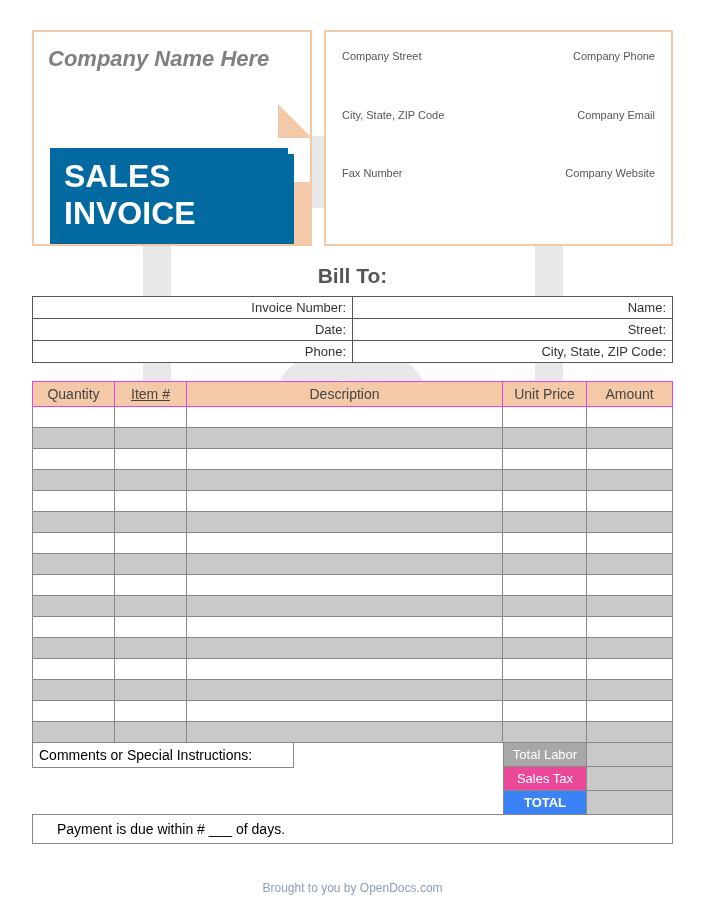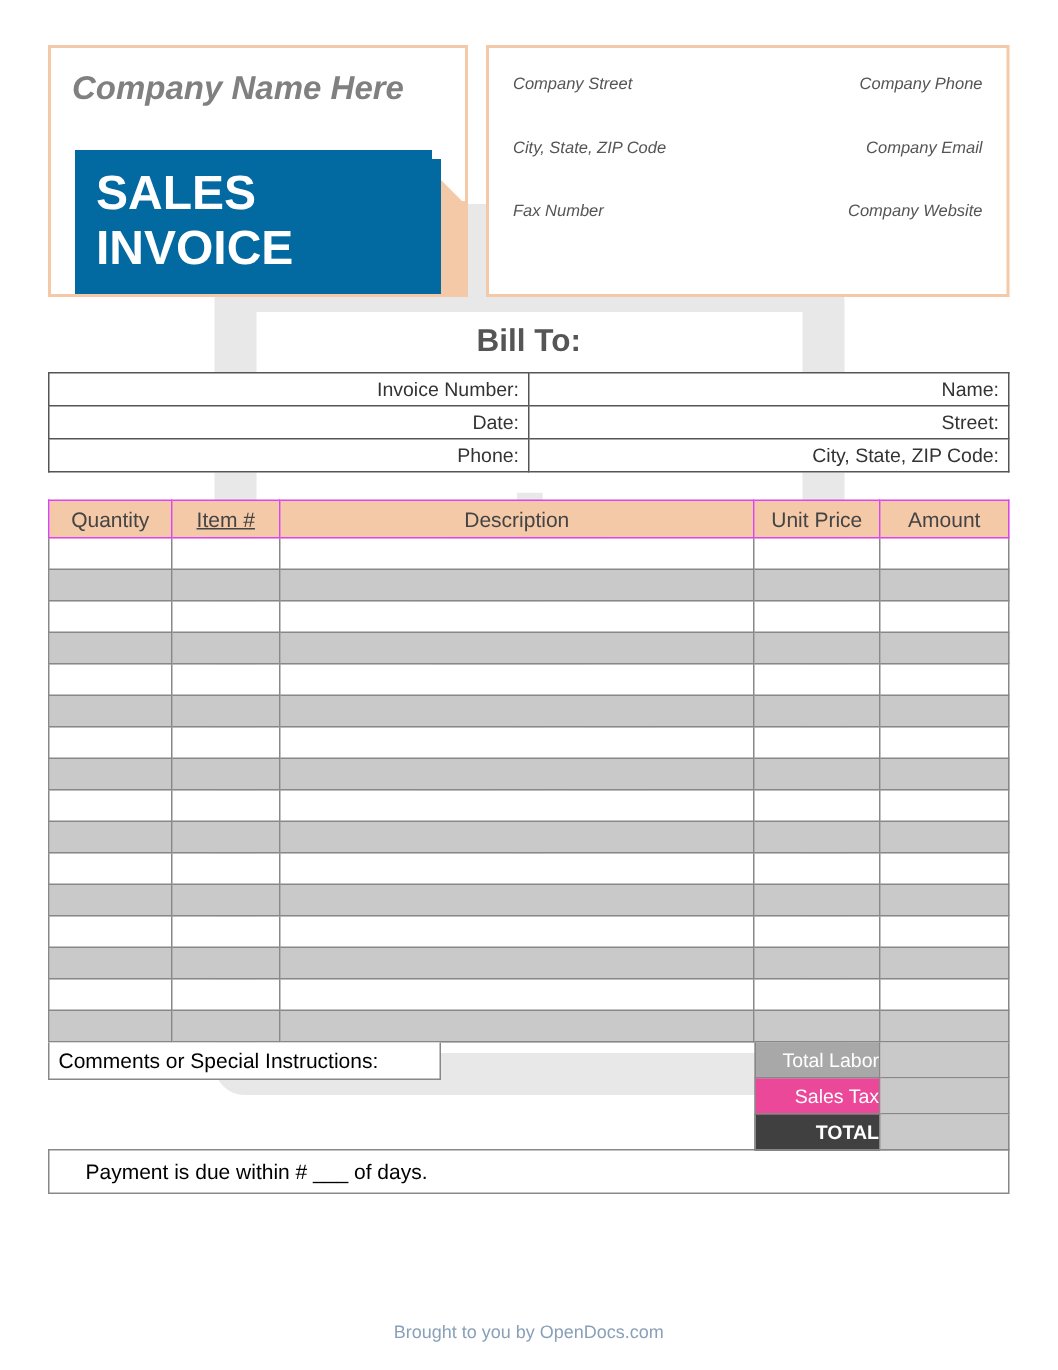--- a/index.html
+++ b/index.html
@@ -2,45 +2,45 @@
 <html><head>
 <meta charset="utf-8">
 <style>
 * { box-sizing: border-box; margin: 0; padding: 0; }
 body { font-family: Arial, sans-serif; background: #fff; width: 705px; height: 913px; position: relative; padding: 30px 32px 0 32px; }
 .watermark { position: absolute; top: 180px; left: 50%; transform: translateX(-50%); width: 420px; height: 550px; z-index: 0; opacity: 1; }
 .wm-board { width: 100%; height: 100%; border: 28px solid #e8e8e8; border-radius: 20px; position: relative; }
 .wm-clip { position: absolute; top: -44px; left: 50%; transform: translateX(-50%); width: 140px; height: 70px; background: #e8e8e8; border-radius: 10px 10px 0 0; }
 .wm-dollar { position: absolute; top: 50%; left: 50%; transform: translate(-50%,-50%); font-size: 320px; font-weight: bold; color: #e8e8e8; font-family: Arial; line-height: 1; }
 .content { position: relative; z-index: 1; }
-.top-row { display: flex; gap: 12px; height: 168px; }
+.top-row { display: flex; gap: 12px; height: 216px; }
 .company-box { width: 280px; border: 2px solid #f4c9a8; position: relative; background: #fff; }
 .company-name { padding: 14px 12px 0 14px; font-size: 22px; font-weight: bold; color: #808080; font-style: italic; }
 .sales-tag { position: absolute; bottom: 0; left: 16px; width: 244px; height: 96px; background: #0369a1; padding: 10px 14px; color: #fff; font-size: 32px; font-weight: bold; line-height: 1.15; }
 .sales-tag::after { content: ""; position: absolute; top: 0; right: -0px; border-style: solid; }
 .sales-notch { position: absolute; top: 72px; left: 244px; width: 0; height: 0; border-right: 34px solid transparent; border-bottom: 34px solid #f4c9a8; }
 .sales-fill { position: absolute; bottom:0; left:244px; width:34px; height:62px; background:#f4c9a8;}
-.info-box { flex: 1; border: 2px solid #f4c9a8; background: #fff; padding: 18px 16px; display: grid; grid-template-columns: 1fr 1fr; grid-template-rows: repeat(3,1fr); font-size: 11px; font-style: italic; color: #555; }
+.info-box { flex: 1; border: 2px solid #f4c9a8; background: #fff; padding: 18px 16px; display: grid; grid-template-columns: 1fr 1fr; grid-template-rows: repeat(3,1fr); font-size: 11px; color: #555; }
 .info-box div:nth-child(even){ text-align: right; }
 .billto { text-align: center; font-size: 21px; font-weight: bold; color: #555; margin: 18px 0 8px; }
 .bill-table { width: 100%; border-collapse: collapse; background: #fff; }
 .bill-table td { border: 1px solid #555; padding: 3px 6px; font-size: 13px; color: #333; width: 50%; text-align: right; }
 .items-table { width: 100%; border-collapse: collapse; margin-top: 18px; }
 .items-table th { background: #f4c9a8; border: 1px solid #d946ef; padding: 4px; font-size: 14px; color: #444; font-weight: normal; }
 .items-table td { border: 1px solid #888; height: 21px; background: #fff; }
 .items-table tr.alt td { background: #c9c9c9; }
 .col-qty { width: 82px; } .col-item { width: 72px; text-decoration: underline; } .col-desc { width: auto; } .col-price { width: 84px; } .col-amt { width: 86px; }
 .bottom-area { display: flex; margin-top: 0; }
 .comments { flex: 1; }
 .comments-hdr { border: 1px solid #888; border-top: none; padding: 4px 6px; font-size: 14px; background: #fff; width: 262px; }
 .totals { width: 170px; }
 .totals-row { display: flex; }
-.totals-row .lbl { width: 84px; border: 1px solid #888; border-top: none; text-align: right; padding: 4px 0; font-size: 13px; color: #fff; }
+.totals-row .lbl { width: 84px; border: 1px solid #888; border-top: none; text-align: center; padding: 4px 0; font-size: 13px; color: #fff; }
 .totals-row .val { width: 86px; border: 1px solid #888; border-top: none; border-left: none; background: #c9c9c9; }
-.tl1 .lbl { background: #a8a8a8; } .tl2 .lbl { background: #ec4899; } .tl3 .lbl { background: #404040; font-weight: bold; }
+.tl1 .lbl { background: #a8a8a8; } .tl2 .lbl { background: #ec4899; } .tl3 .lbl { background: #3b82f6; font-weight: bold; }
 .payment { border: 1px solid #888; border-top: 1px solid #888; padding: 6px 24px; font-size: 14px; background: #fff; margin-top: -1px; }
 .footer { position: absolute; bottom: 18px; left: 0; width: 100%; text-align: center; font-size: 12px; color: #8aa0b8; }
 </style>
 </head>
 <body>
 
 <div class="watermark">
   <div class="wm-clip"></div>
   <div class="wm-board">
       <div class="wm-dollar">$</div>

